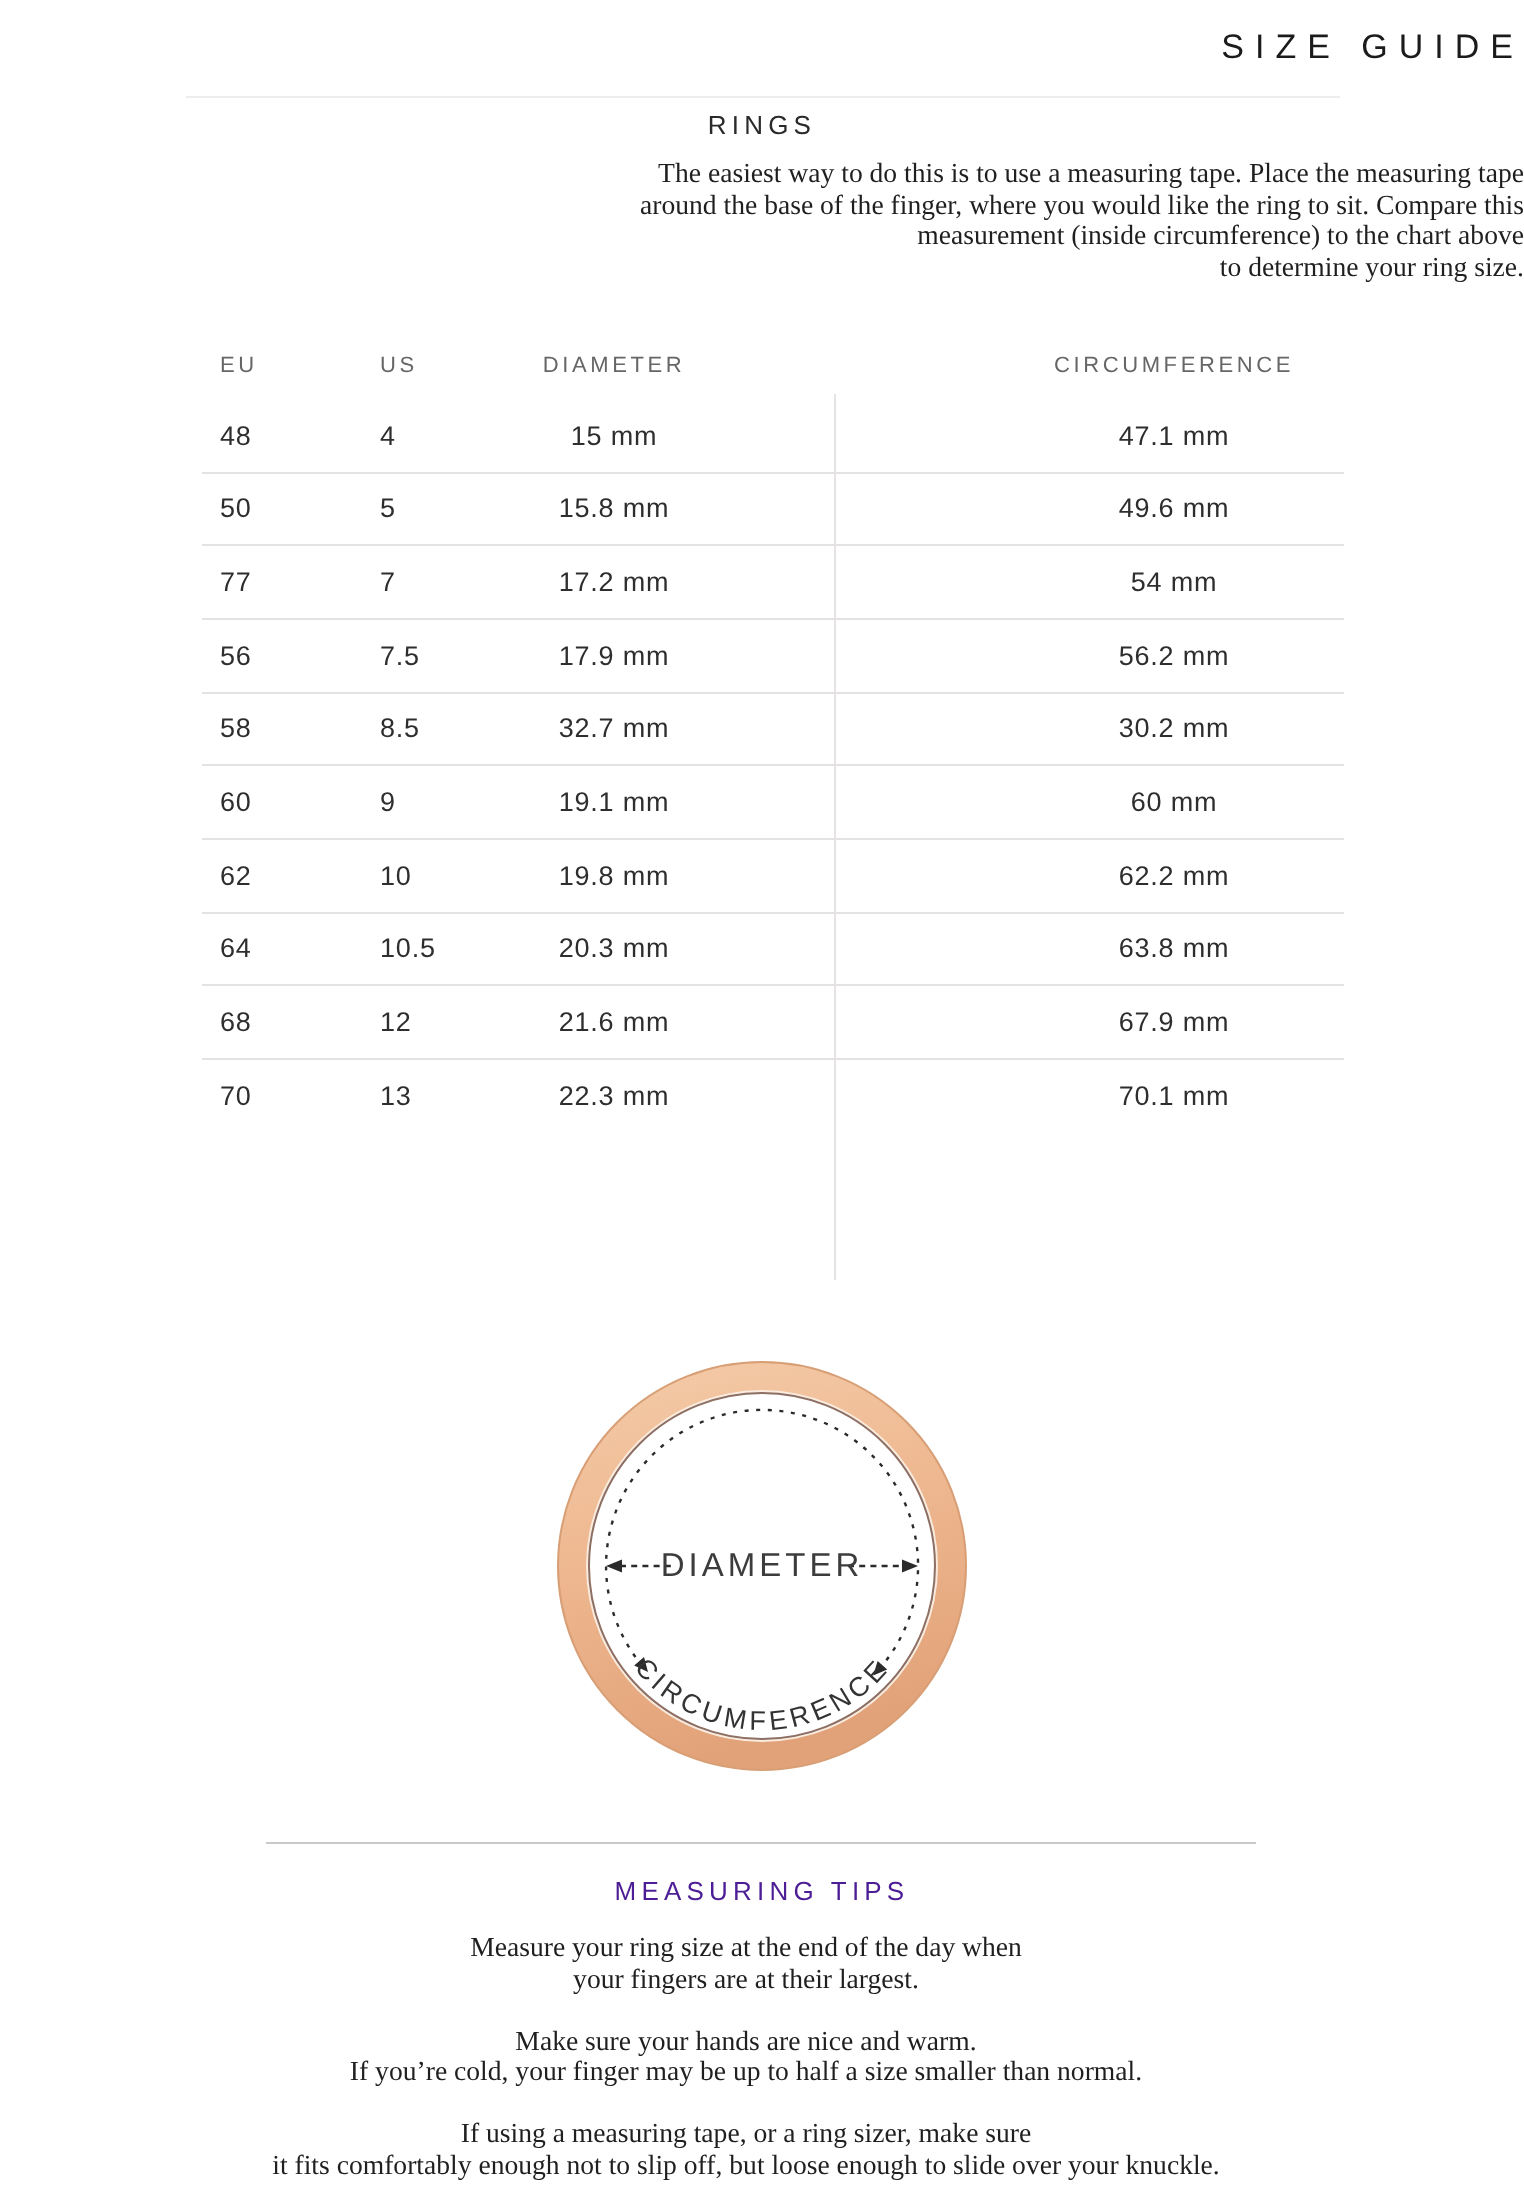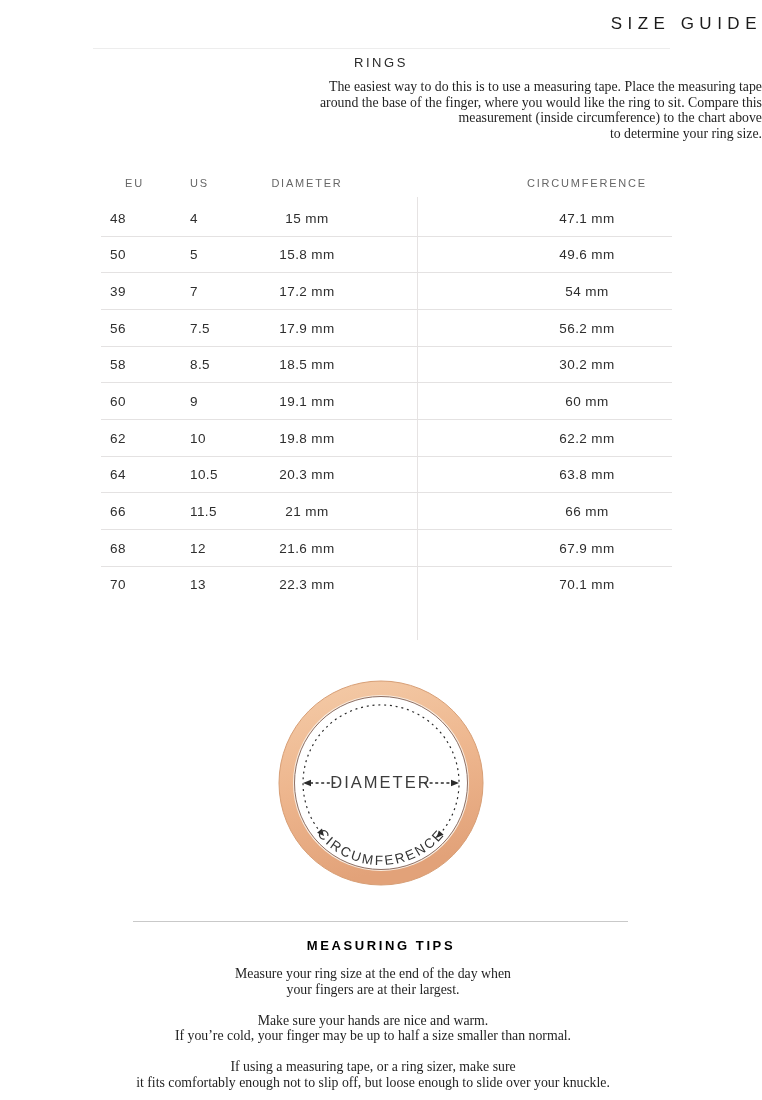--- a/index.html
+++ b/index.html
@@ -13,21 +13,21 @@
           border-top:1px solid #ededed;}
   .section-title{position:absolute;top:55px;left:0;width:762px;text-align:center;
                  font-size:13px;letter-spacing:2.6px;color:#2a2a2a;}
   .intro{position:absolute;top:79px;left:0;width:762px;text-align:right;
          font-family:"Liberation Serif",serif;font-size:13.8px;line-height:15.6px;
          color:#1f1f1f;white-space:pre-line;}
 
   
   .thead{position:absolute;top:177px;left:101px;width:571px;height:15px;}
   .thead span{position:absolute;top:0;font-size:11px;letter-spacing:1.8px;color:#666;}
-  .h-eu{left:24px;}
+  .h-eu{left:9px;}
   .h-us{left:89px;}
   .h-dia{left:206px;transform:translateX(-50%);}
   .h-cir{left:486px;transform:translateX(-50%);}
 
   .tbody{position:absolute;top:200px;left:101px;width:571px;height:440px;}
   .vdivider{position:absolute;top:-3px;left:316px;width:0;height:443px;
             border-left:1px solid #e6e3e3;}
   .trow{position:relative;height:35.66px;border-bottom:1px solid #e4e2e2;text-align:center;}
   .trow:last-child{border-bottom:none;}
   .trow span{position:absolute;top:50%;transform:translateY(-50%);
@@ -39,21 +39,21 @@
 
   
   .ring-wrap{position:absolute;top:677px;left:275px;width:212px;height:212px;}
   .ring-wrap svg{display:block;}
   .svg-label{font-family:"Liberation Sans",sans-serif;}
 
   
   .hr-bottom{position:absolute;top:921px;left:133px;width:495px;height:0;
              border-top:1px solid #c9c9c9;}
   .tips{position:absolute;top:938px;left:0;width:762px;text-align:center;}
-  .tips-title{font-size:13px;letter-spacing:2.6px;color:#000000;font-weight:700;
+  .tips-title{font-size:13px;letter-spacing:2.6px;color:#4c1d95;font-weight:400;
               margin:0 0 13px 0;}
   .tips p{font-family:"Liberation Serif",serif;font-size:13.8px;line-height:15.8px;
           color:#1f1f1f;margin:0 16px 15px 0;white-space:pre-line;}
 </style>
 </head>
 <body>
 
 <div class="page">
 
   <div class="page-title">SIZE GUIDE</div>
@@ -80,60 +80,54 @@
       <span class="c-dia">15 mm</span>
       <span class="c-cir">47.1 mm</span>
     </div>
     <div class="trow">
       <span class="c-eu">50</span>
       <span class="c-us">5</span>
       <span class="c-dia">15.8 mm</span>
       <span class="c-cir">49.6 mm</span>
     </div>
     <div class="trow">
-      <span class="c-eu">39</span>
+      <span class="c-eu">77</span>
       <span class="c-us">7</span>
       <span class="c-dia">17.2 mm</span>
       <span class="c-cir">54 mm</span>
     </div>
     <div class="trow">
       <span class="c-eu">56</span>
       <span class="c-us">7.5</span>
       <span class="c-dia">17.9 mm</span>
       <span class="c-cir">56.2 mm</span>
     </div>
     <div class="trow">
       <span class="c-eu">58</span>
       <span class="c-us">8.5</span>
-      <span class="c-dia">18.5 mm</span>
+      <span class="c-dia">32.7 mm</span>
       <span class="c-cir">30.2 mm</span>
     </div>
     <div class="trow">
       <span class="c-eu">60</span>
       <span class="c-us">9</span>
       <span class="c-dia">19.1 mm</span>
       <span class="c-cir">60 mm</span>
     </div>
     <div class="trow">
       <span class="c-eu">62</span>
       <span class="c-us">10</span>
       <span class="c-dia">19.8 mm</span>
       <span class="c-cir">62.2 mm</span>
     </div>
     <div class="trow">
       <span class="c-eu">64</span>
       <span class="c-us">10.5</span>
       <span class="c-dia">20.3 mm</span>
       <span class="c-cir">63.8 mm</span>
-    </div>
-    <div class="trow">
-      <span class="c-eu">66</span>
-      <span class="c-us">11.5</span>
-      <span class="c-dia">21 mm</span>
-      <span class="c-cir">66 mm</span>
     </div>
     <div class="trow">
       <span class="c-eu">68</span>
       <span class="c-us">12</span>
       <span class="c-dia">21.6 mm</span>
       <span class="c-cir">67.9 mm</span>
     </div>
     <div class="trow">
       <span class="c-eu">70</span>
       <span class="c-us">13</span>

